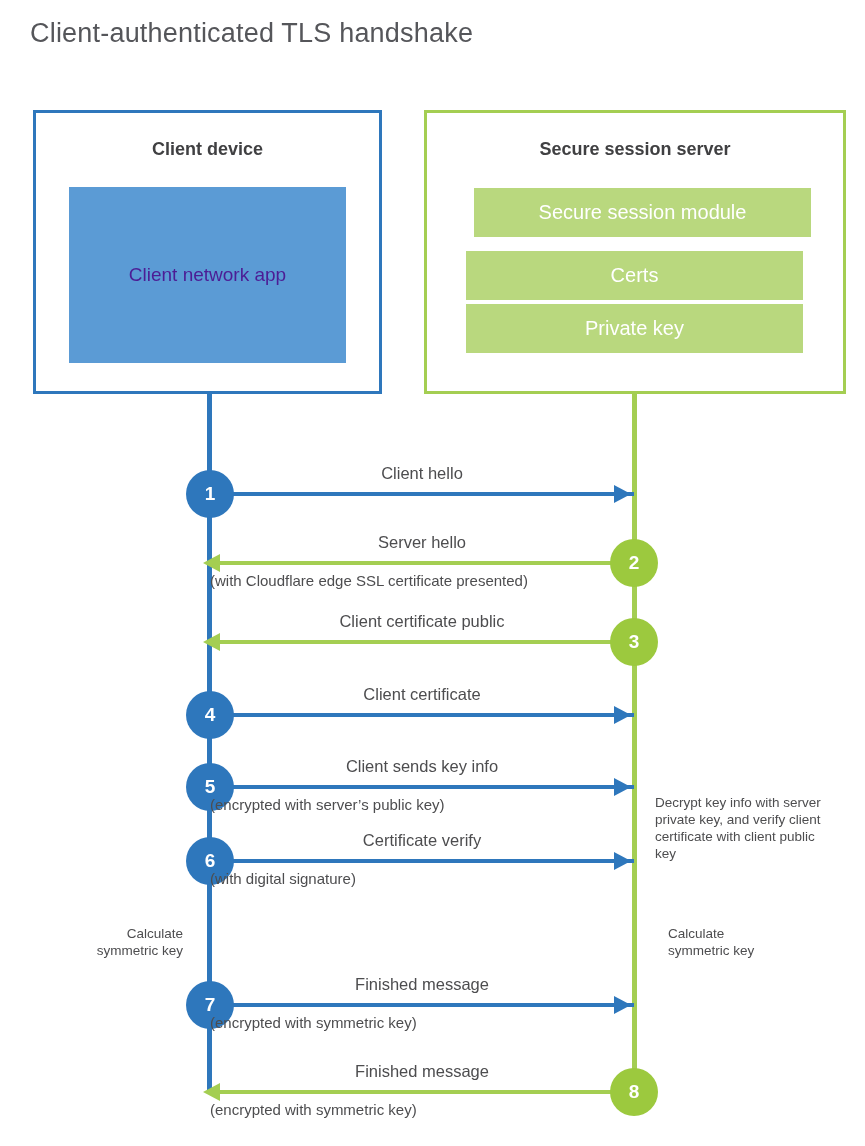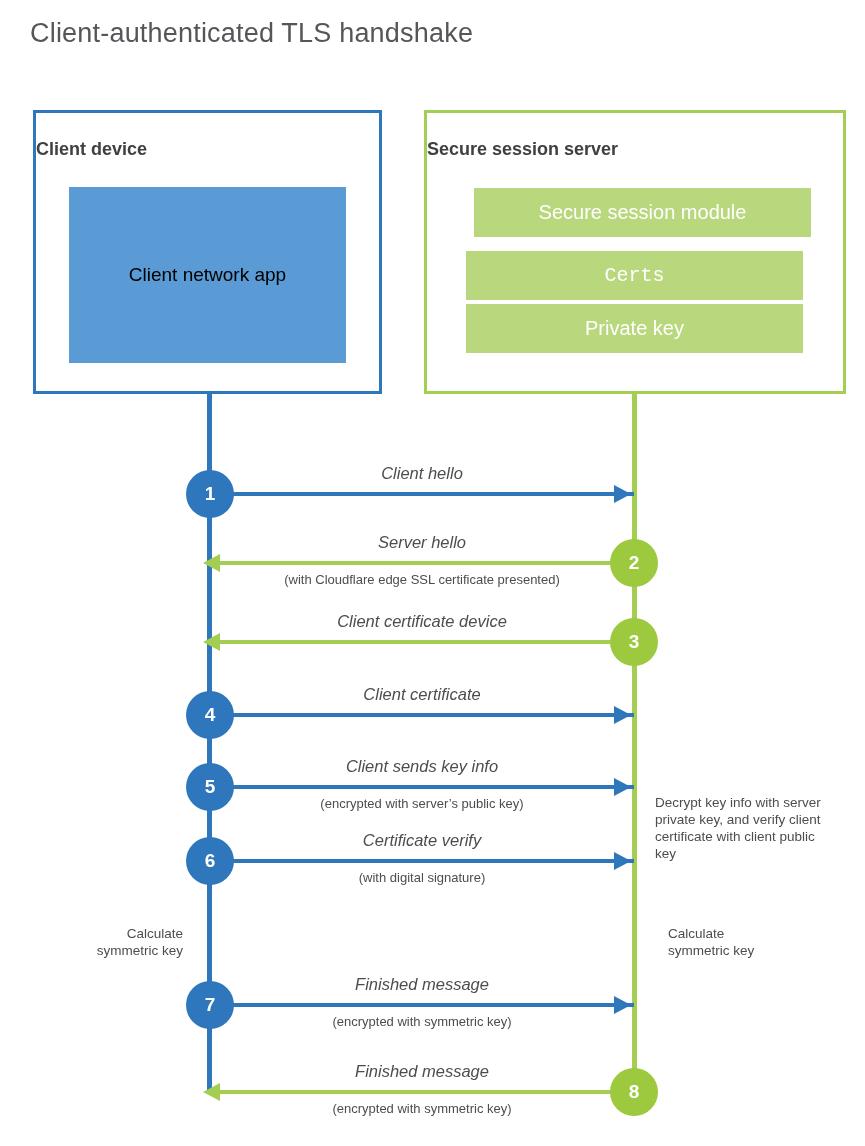--- a/index.html
+++ b/index.html
@@ -42,45 +42,46 @@
     left: 33px; top: 110px; width: 349px; height: 284px;
     border: 3px solid var(--blue);
   }
   .server-box {
     left: 424px; top: 110px; width: 422px; height: 284px;
     border: 3px solid var(--green);
   }
   .box-heading {
     position: absolute;
     left: 0; top: 26px; width: 100%;
+    text-align: center;
     font-size: 18px;
     font-weight: 700;
     color: var(--text-dark);
   }
   .client-inner {
     position: absolute;
     left: 33px; top: 74px; width: 277px; height: 176px;
     background: var(--blue-fill);
     display: flex; align-items: center; justify-content: center;
     text-align: center;
-    color: #000000;
+    color: #4c1d95;
     font-size: 19px;
     line-height: 26px;
   }
   .client-inner span { width: 170px; display: inline-block; }
   .server-bar {
     position: absolute;
     left: 39px; width: 337px; height: 49px;
     background: var(--green-fill);
     display: flex; align-items: center; justify-content: center;
     color: #ffffff;
     font-size: 20px;
   }
   .server-bar.bar-0 { top: 75px; margin-left: 8px; }
-  .server-bar.bar-1 { top: 138px; font-family: Liberation Mono, monospace; }
+  .server-bar.bar-1 { top: 138px; }
   .server-bar.bar-2 { top: 191px; }
   
   .vline {
     position: absolute;
     top: 393px;
     width: 5px;
     height: 701px;
   }
   .vline.blue  { left: 207px; background: var(--blue); }
   .vline.green { left: 632px; background: var(--green); }
@@ -114,28 +115,26 @@
   }
   .step.blue  .circle { left: 186px; background: var(--blue); }
   .step.green .circle { left: 610px; background: var(--green-circle); }
   .msg-label {
     position: absolute;
     left: 210px; width: 424px;
     top: -30px;
     text-align: center;
     font-size: 16.5px;
     color: var(--text-gray);
-    font-style: italic;
   }
   .msg-sublabel {
     position: absolute;
     left: 210px; width: 424px;
     top: 9px;
-    text-align: center;
-    font-size: 13px;
+    font-size: 15px;
     color: var(--text-gray);
   }
   
   .side-note {
     position: absolute;
     font-size: 13.5px;
     line-height: 17px;
     color: var(--text-gray);
   }
   .note-decrypt { left: 655px; top: 751px; width: 178px; text-align: left; margin-top: 43px; }
@@ -175,21 +174,21 @@
 
   <div class="step green" style="top:563px">
     <div class="msg-label">Server hello</div>
     <div class="hline"></div>
     <div class="arrowhead left"></div>
     <div class="circle">2</div>
     <div class="msg-sublabel">(with Cloudflare edge SSL certificate presented)</div>
   </div>
 
   <div class="step green" style="top:642px">
-    <div class="msg-label">Client certificate device</div>
+    <div class="msg-label">Client certificate public</div>
     <div class="hline"></div>
     <div class="arrowhead left"></div>
     <div class="circle">3</div>
   </div>
 
   <div class="step blue" style="top:715px">
     <div class="msg-label">Client certificate</div>
     <div class="hline"></div>
     <div class="arrowhead right"></div>
     <div class="circle">4</div>

